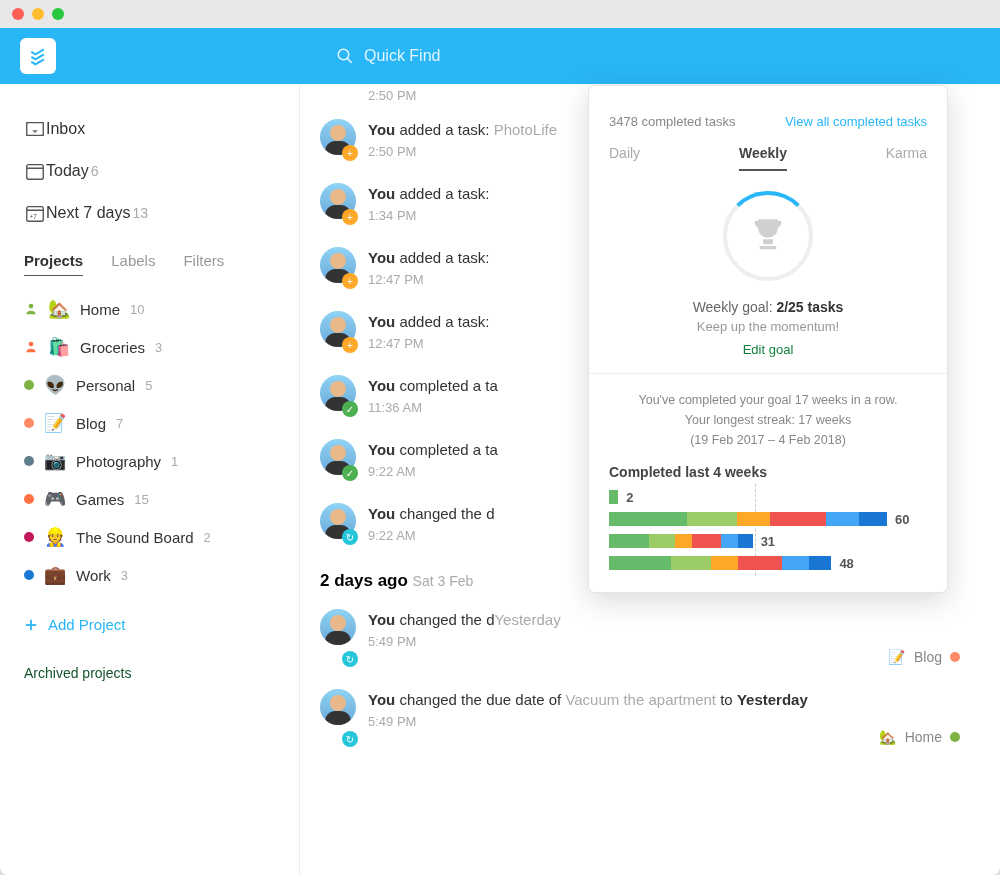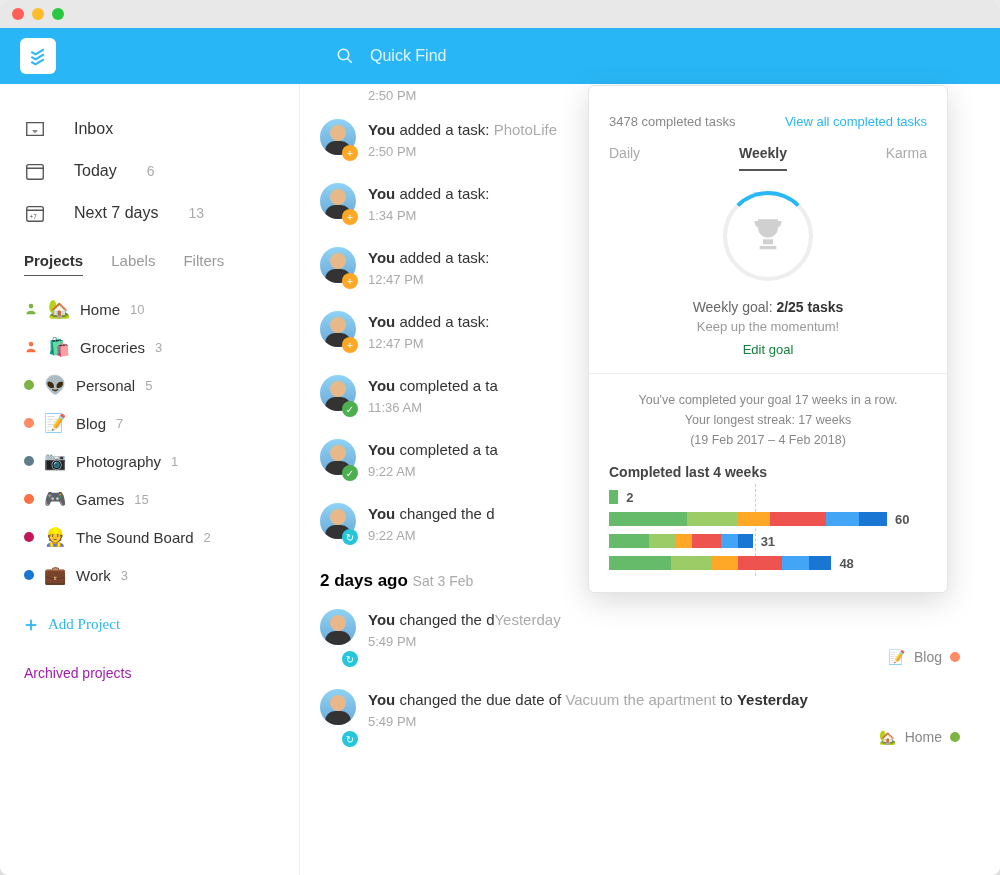--- a/index.html
+++ b/index.html
@@ -6,39 +6,39 @@
   body { font-family: -apple-system, BlinkMacSystemFont, "Segoe UI", Helvetica, Arial, sans-serif; background: #f0f0f0; }
   .window { width: 1000px; height: 875px; margin: 0 auto; background: #fff; border-radius: 8px; overflow: hidden; box-shadow: 0 20px 60px rgba(0,0,0,0.2); position: relative; }
   .titlebar { height: 28px; background: #e8e8e8; display: flex; align-items: center; padding: 0 12px; gap: 8px; }
   .tb-dot { width: 12px; height: 12px; border-radius: 50%; }
   .tb-red { background: #ff5f57; }
   .tb-yellow { background: #ffbd2e; }
   .tb-green { background: #28c940; }
   .header { height: 56px; background: #29b6f6; display: flex; align-items: center; padding: 0 20px; color: #fff; }
   .logo { width: 36px; height: 36px; background: #fff; border-radius: 6px; display: flex; align-items: center; justify-content: center; margin-right: 280px; }
   .logo svg { stroke: #29b6f6; }
-  .search { display: flex; align-items: center; gap: 16px; color: rgba(255,255,255,0.85); flex: 1; }
+  .search { display: flex; align-items: center; gap: 10px; color: rgba(255,255,255,0.85); flex: 1; }
   .header-right { display: flex; align-items: center; gap: 40px; padding-right: 10px; }
   .karma-btn { display: flex; align-items: center; gap: 8px; font-weight: 500; position: relative; }
   .karma-btn::after { content:""; position:absolute; bottom:-20px; left:50%; transform:translateX(-50%); border:7px solid transparent; border-bottom-color:#fff; }
   .body { display: flex; height: calc(100% - 84px); }
   .sidebar { width: 300px; border-right: 1px solid #eee; padding: 24px 0 0 0; color: #333; overflow:hidden; }
-  .nav-item { display: flex; align-items: center; gap: 28px; padding: 10px 24px; font-size: 16px; cursor: pointer; }
+  .nav-item { display: flex; align-items: center; gap: 0; padding: 10px 24px; font-size: 16px; cursor: pointer; }
   .nav-item .count { color: #aaa; font-size: 14px; margin-left: 2px; }
   .tabs { display: flex; gap: 28px; padding: 18px 24px 0 24px; color: #999; font-size: 15px; }
   .tabs .active { color: #333; font-weight: 600; border-bottom: 1.5px solid #555; padding-bottom:6px;}
   .tabs span { padding-bottom:6px; border-bottom:1px solid transparent;}
   .projects { padding: 14px 0; }
   .proj { display: flex; align-items: center; gap: 10px; padding: 8px 24px; font-size: 15px; cursor: pointer; }
   .proj-dot { width: 10px; height: 10px; border-radius: 50%; flex-shrink:0; }
   .person-icon { width:14px; height:14px; flex-shrink:0;}
   .proj .emoji { font-size: 18px; width:22px; text-align:center;}
   .proj .count { color: #aaa; font-size: 13px; }
-  .add-proj { color: #29b6f6; display:flex; align-items:center; gap:10px; padding:8px 24px; font-size:15px; cursor:pointer;font-family:Liberation Serif, serif;}
-  .archived { color: #a21caf; padding: 24px; font-size: 14px; }
+  .add-proj { color: #29b6f6; display:flex; align-items:center; gap:10px; padding:8px 24px; font-size:15px; cursor:pointer;}
+  .archived { color: #14532d; padding: 24px; font-size: 14px; }
   .main { flex: 1; overflow-y: auto; padding: 0px 40px 40px 20px; position: relative;}
   .activity { display: flex; gap: 12px; padding: 12px 0; }
   .avatar { width: 36px; height: 36px; border-radius: 50%; background: linear-gradient(#8fd3f4,#6aa8d8); position: relative; flex-shrink:0; display:flex; align-items:flex-end; justify-content:center; overflow:hidden;}
   .avatar::before{content:""; width:16px; height:16px; background:#e8b88a; border-radius:50%; position:absolute; top:6px;}
   .avatar::after{content:""; width:26px; height:18px; background:#333; border-radius:10px 10px 0 0; position:absolute; bottom:-4px;}
   .badge { position: absolute; bottom: -2px; right: -2px; width: 16px; height: 16px; border-radius: 50%; display:flex; align-items:center; justify-content:center; font-size:10px; color:#fff; z-index:2;}
   .badge-add { background: #ffa726; }
   .badge-done { background: #4caf50; }
   .badge-change { background: #26c6da; }
   .act-body { flex:1; }

